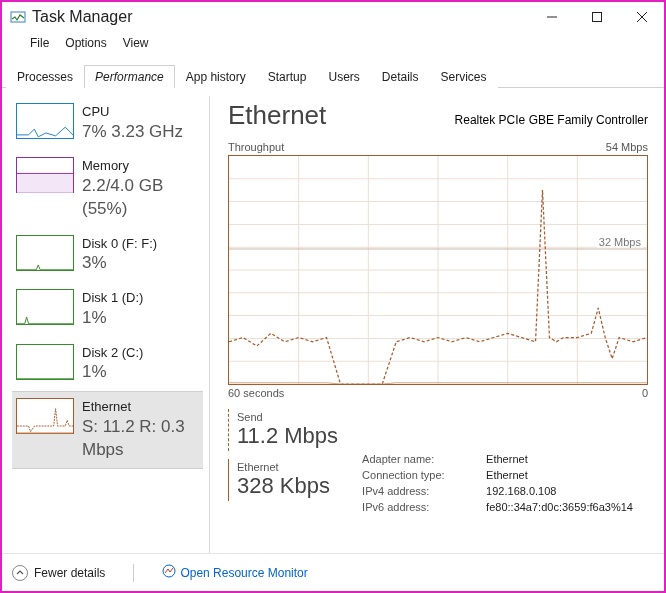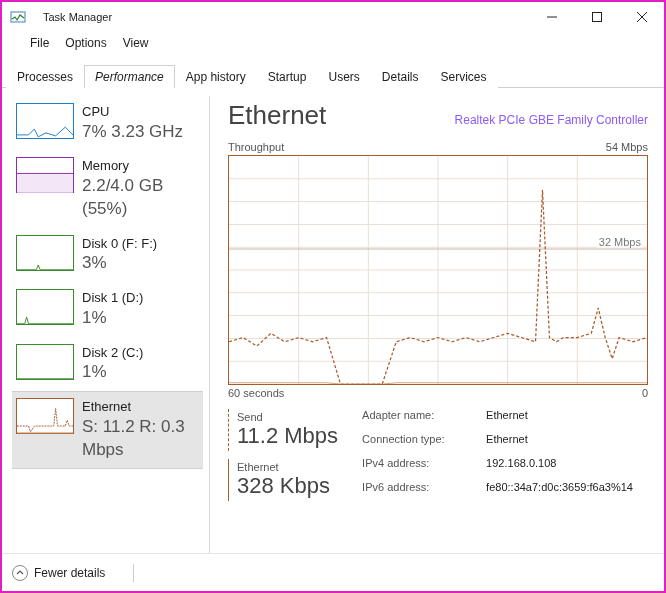--- a/index.html
+++ b/index.html
@@ -1,51 +1,51 @@
 <!DOCTYPE html>
 <html><head>
 <meta charset="utf-8">
 <style>
   * { box-sizing: border-box; margin: 0; padding: 0; }
   body { font-family: "Segoe UI", Tahoma, sans-serif; font-size: 12px; color: #222; background: #fff; }
   .window { width: 666px; height: 593px; border: 2px solid #e020c0; background: #fff; display: flex; flex-direction: column; position: relative; }
   .titlebar { height: 30px; display: flex; align-items: center; padding: 0 0 0 8px; }
   .titlebar-icon { width: 16px; height: 16px; margin-right: 6px; }
-  .titlebar-title { font-size: 11px; flex: 0 0 auto; margin-left: 11px; }
+  .titlebar-title { font-size: 16px; flex: 0 0 auto; }
   .titlebar-spacer { flex: 1; }
   .win-controls { display: flex; height: 30px; }
   .win-btn { width: 45px; height: 30px; display: flex; align-items: center; justify-content: center; font-size: 13px; font-family: "Segoe UI Symbol", sans-serif; cursor: pointer; }
   .menubar { height: 22px; display: flex; align-items: center; padding: 0 20px; gap: 0; }
   .menu-item { padding: 2px 8px; font-size: 12px; cursor: default; }
   .tabbar { display: flex; border-bottom: 1px solid #d0d0d0; padding: 0 4px; margin-top: 10px; }
   .tab { padding: 4px 10px; font-size: 12px; border: 1px solid transparent; border-bottom: none; cursor: pointer; position: relative; top: 1px; background:#fff; }
   .tab.active { border-color: #d0d0d0; background: #fff; z-index: 2; font-style: italic; }
   .body { flex: 1; display: flex; overflow: hidden; padding: 8px 10px 0 10px; }
   .sidebar { width: 198px; border-right: 1px solid #d9d9d9; padding-right: 6px; overflow-y: auto; }
   .side-item { display: flex; gap: 8px; padding: 6px 4px; align-items: flex-start; cursor: pointer; border-top: 1px solid transparent; border-bottom: 1px solid transparent;}
   .side-item.selected { background: #e5e5e5; border-color:#cfcfcf;}
   .side-thumb { width: 58px; height: 36px; border: 1px solid #999; flex: none; background:#fff; }
   .side-text { display: flex; flex-direction: column; line-height: 1.35; }
   .side-title { font-size: 13px; }
   .side-sub { font-size: 17px; color: #555; }
   .main { flex: 1; padding: 4px 6px 0 18px; display: flex; flex-direction: column; overflow: hidden; min-width: 0; }
   .main-header { display: flex; justify-content: space-between; align-items: baseline; margin-bottom: 10px; }
   .main-title { font-size: 26px; font-weight: 400; color:#444;}
-  .main-subtitle { font-size: 12px; color: #8b5cf6; }
+  .main-subtitle { font-size: 12px; color: #000000; }
   .chart-label-row { display: flex; justify-content: space-between; font-size: 11px; color: #555; margin-bottom: 2px; }
   .chart-box { width: 100%; height: 230px; border: 1px solid #a65a2e; position: relative; }
   .chart-box svg { position: absolute; inset: 0; width: 100%; height: 100%; }
   .chart-axis-row { display: flex; justify-content: space-between; font-size: 11px; color: #555; margin-top: 2px; }
   .stats { display: flex; gap: 24px; margin-top: 10px; }
   .stats-col { display: flex; flex-direction: column; gap: 8px; }
   .stat-block { border-left: 1px dashed #a65a2e; padding: 2px 0 2px 8px; }
   .stat-block.solid { border-left-style: solid; }
   .stat-label { font-size: 11px; color: #555; }
   .stat-value { font-size: 22px; color:#444; }
-  .info-grid { display: grid; grid-template-columns: 110px auto; gap: 12px 14px; font-size: 11px; color: #555; align-content: start; }
+  .info-grid { display: grid; grid-template-columns: 110px auto; gap: 4px 14px; font-size: 11px; color: #555; align-content: start; margin-top: 44px; }
   .info-grid .v { color: #222; }
   .footer { height: 38px; border-top: 1px solid #e5e5e5; display: flex; align-items: center; padding: 0 10px; gap: 28px; font-size: 12px; }
   .foot-link { color: #0066cc; cursor: pointer; display:flex; align-items:center; gap:4px;}
   .foot-btn { display:flex; align-items:center; gap:6px; cursor:pointer;}
   .foot-sep { width:1px; height:18px; background:#ccc;}
   .chev-icon { width:16px; height:16px; border:1px solid #888; border-radius:50%; display:flex; align-items:center; justify-content:center; font-size:10px; color:#555;}
   .ref-line-label { position:absolute; right:4px; font-size:11px; color:#777; background:rgba(255,255,255,0.6); padding:0 2px;}
 </style>
 </head>
 <body>
@@ -234,15 +234,24 @@
   <div class="footer">
     <div class="foot-btn">
       <span class="chev-icon">
         <svg width="8" height="8" viewBox="0 0 8 8">
             <polyline points="1,5 4,2 7,5" fill="none" stroke="#555" stroke-width="1.2"></polyline>
           </svg>
       </span>
       <span>Fewer details</span>
     </div>
     <div class="foot-sep"></div>
+    <div class="foot-link">
+      <span>
+        <svg width="14" height="14" viewBox="0 0 14 14">
+            <circle cx="7" cy="7" r="6" fill="none" stroke="#0066cc" stroke-width="1"></circle>
+            <polyline points="3,9 6,5 8,8 11,4" fill="none" stroke="#c0392b" stroke-width="1"></polyline>
+          </svg>
+      </span>
+      <span>Open Resource Monitor</span>
+    </div>
   </div>
 
 </div>
 
 </body></html>

